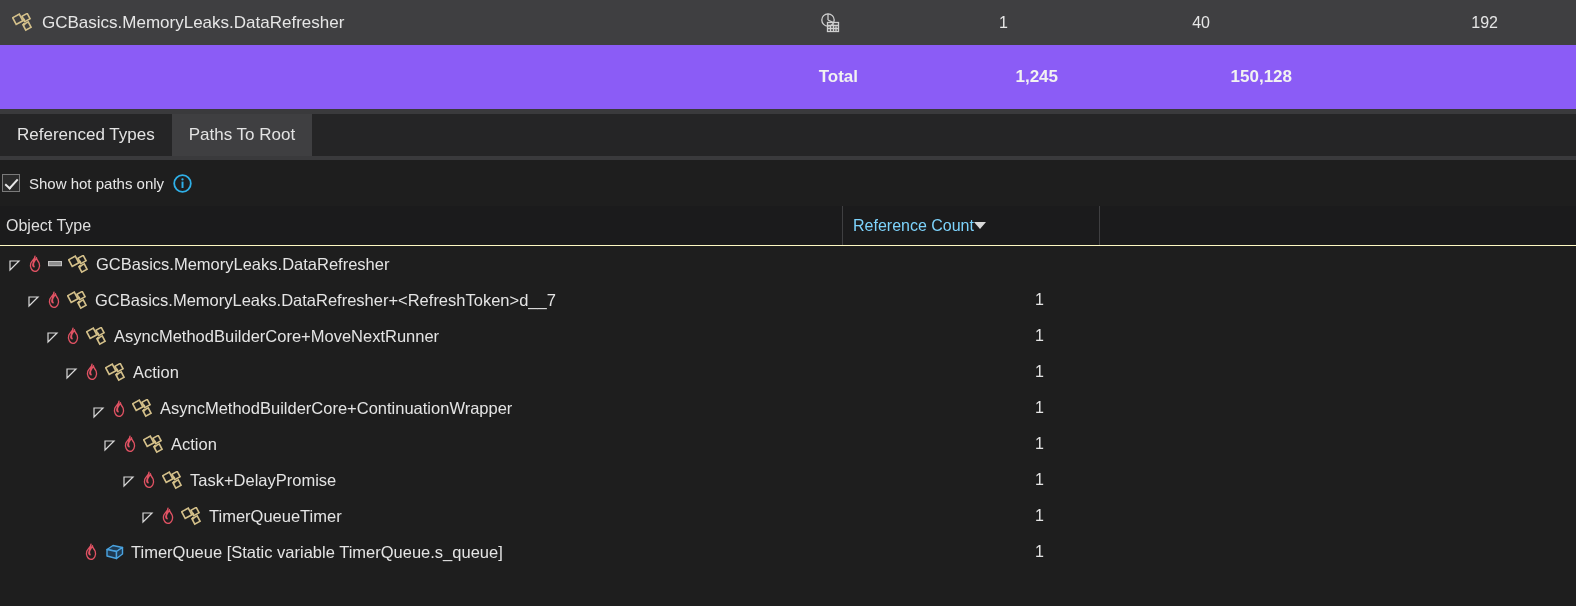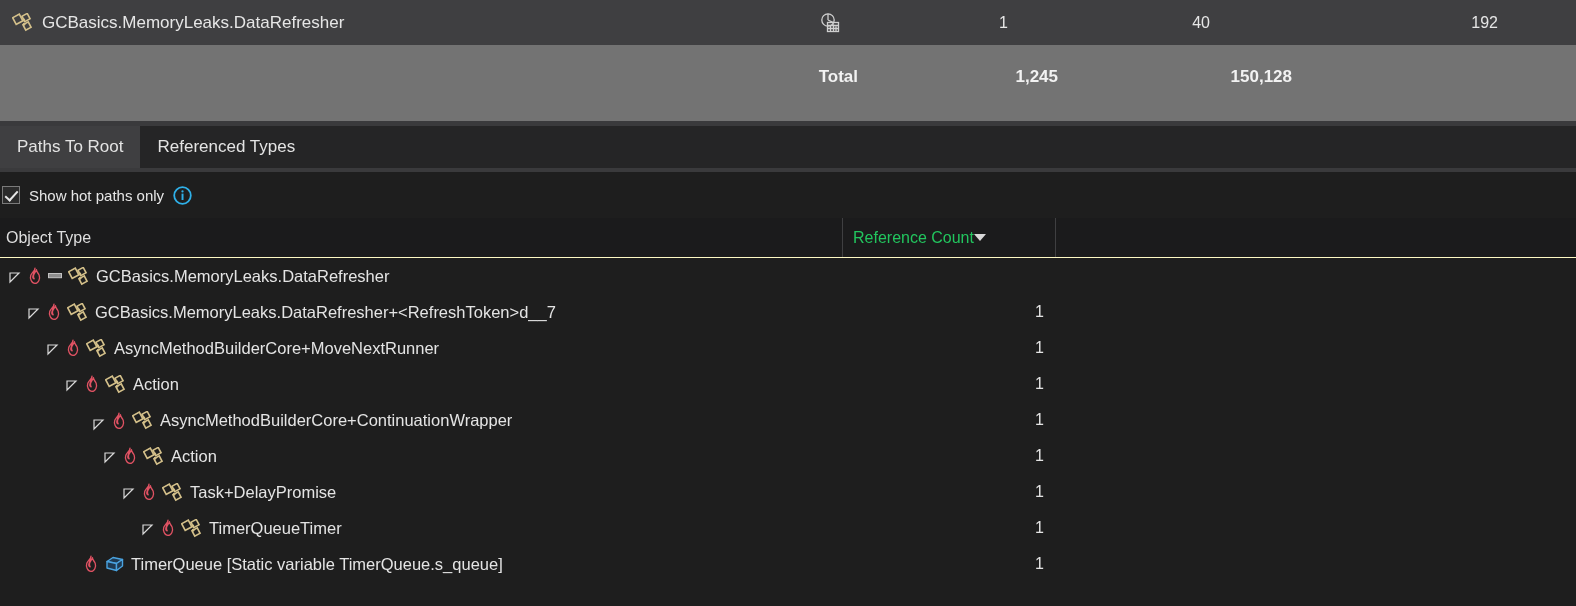--- a/index.html
+++ b/index.html
@@ -28,22 +28,22 @@
   .summary-icon-cell { width: 60px; display: flex; justify-content: center; align-items: center; }
   .summary-num {
     font-size: 16px; color: #e6e6e6; text-align: right;
   }
   .c-n1 { width: 170px; padding-right: 22px; }
   .c-n2 { width: 200px; padding-right: 20px; }
   .c-n3 { width: 290px; padding-right: 22px; }
 
   
   .upper-pane {
-    background: #737373;
-    height: 76px;
+    background: #8b5cf6;
+    height: 64px;
     position: relative;
   }
   .total-row {
     position: absolute;
     left: 0; right: 0; top: 22px;
     display: flex; align-items: center;
     font-weight: bold; font-size: 17px; color: #f2f2f2;
   }
   .total-spacer { flex: 0 0 786px; }
   .total-label { width: 72px; text-align: right; }
@@ -100,23 +100,23 @@
   
   .grid-head {
     height: 40px;
     background: #1b1b1c;
     border-bottom: 1px solid #fef9c3;
     display: flex; align-items: center;
     position: relative;
   }
   .gh-objtype { width: 842px; padding-left: 6px; font-size: 16px; color: #dedede; }
   .gh-refcount {
-    width: 214px; padding-left: 10px;
+    width: 258px; padding-left: 10px;
     display: flex; align-items: center; 
-    font-size: 16px; color: #22c55e;
+    font-size: 16px; color: #7dd3fc;
     border-left: 1px solid #3f3f41;
     border-right: 1px solid #3f3f41;
     height: 100%;
   }
   .gh-refcount > span:first-child { line-height: 40px; }
   .sort-caret {
     width: 0; height: 0;
     border-left: 6px solid transparent;
     border-right: 6px solid transparent;
     border-top: 7px solid #d8d8d8;
@@ -192,25 +192,25 @@
     <div class="total-spacer"></div>
     <div class="total-label">Total</div>
     <div class="total-v1">1,245</div>
     <div class="total-v2">150,128</div>
   </div>
 </div>
 
 <div class="band-sep"></div>
 
 <div class="tabstrip">
+  <div class="tab">
+    <span>Referenced Types</span>
+  </div>
   <div class="tab active">
     <span>Paths To Root</span>
-  </div>
-  <div class="tab">
-    <span>Referenced Types</span>
   </div>
 </div>
 
 <div class="band-sep2"></div>
 
 <div class="hotpath">
   <span class="cbx"></span>
   <span class="hotpath-label">Show hot paths only</span>
   <span class="info-icon">
     <svg width="19" height="19" viewBox="0 0 19 19">

